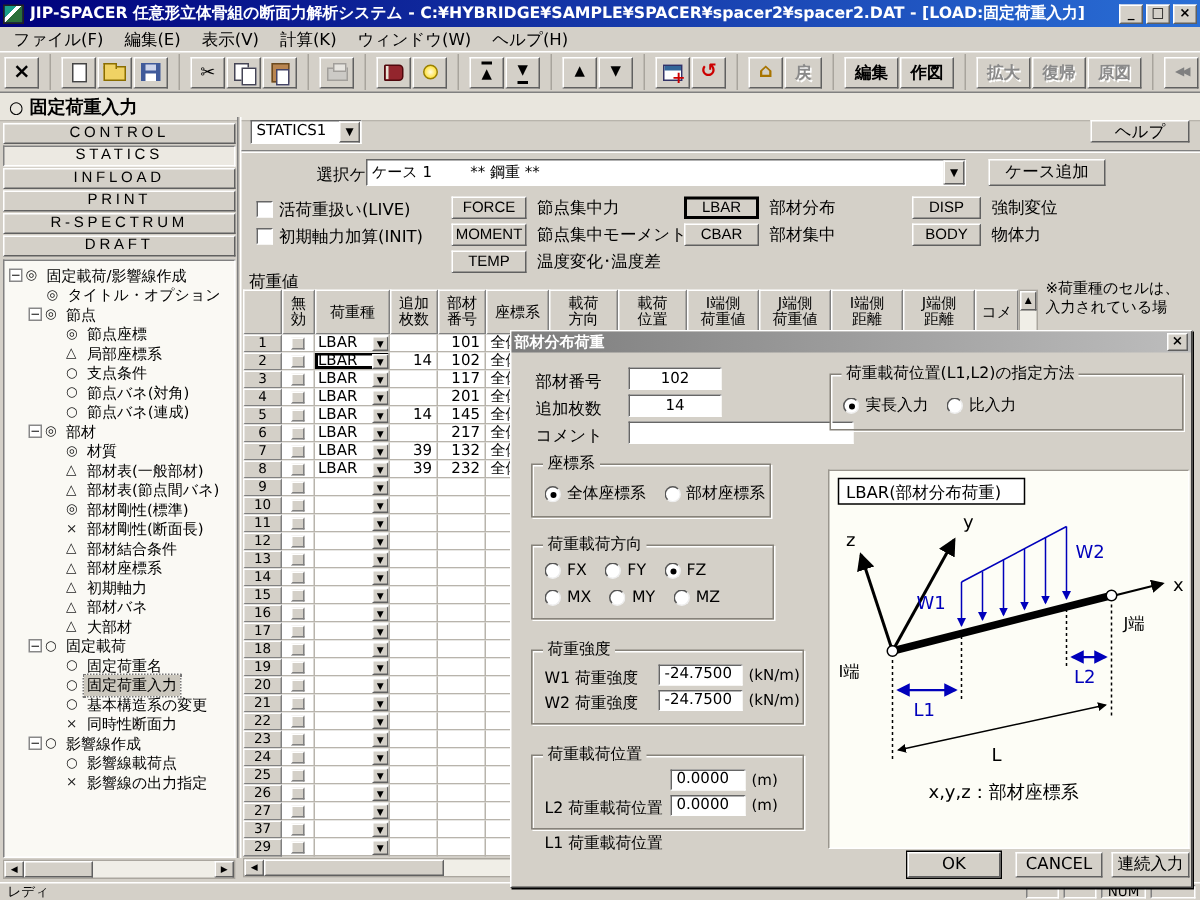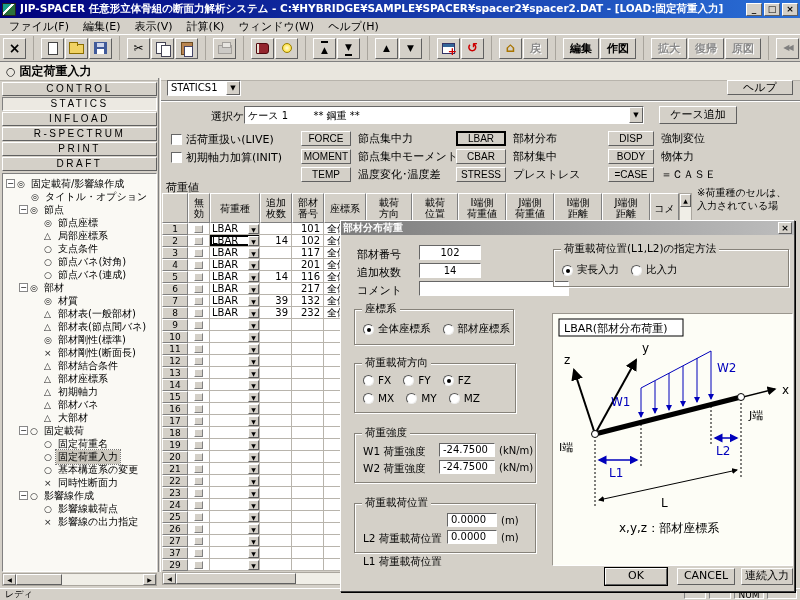--- a/index.html
+++ b/index.html
@@ -229,22 +229,22 @@
 
 <div class="pageband">
   <span class="pic">○</span>
   <span>固定荷重入力</span>
 </div>
 
 <div class="sidebar-nav">
     <div class="navbtn">CONTROL</div>
     <div class="navbtn active">STATICS</div>
     <div class="navbtn">INFLOAD</div>
+    <div class="navbtn">PRINT</div>
     <div class="navbtn">R-SPECTRUM</div>
-    <div class="navbtn">PRINT</div>
     <div class="navbtn">DRAFT</div>
   </div>
 <div class="tree">
     <div class="titem" style="padding-left: 3px;">
       <span class="texp">−</span>
       <span class="tico">◎</span>
       <span class="tlab">固定載荷/影響線作成</span>
     </div>
     <div class="titem" style="padding-left: 16px;">
       <span class="tspace"></span>
@@ -424,37 +424,29 @@
     </div>
   <div class="lgcol" style="left:295px;">
       <div class="lgrow">
         <div class="lgbtn def" style="width: 50px;">LBAR</div>
         <span class="lglab">部材分布</span>
       </div>
       <div class="lgrow">
         <div class="lgbtn" style="width: 50px;">CBAR</div>
         <span class="lglab">部材集中</span>
       </div>
-      <div class="lgrow">
-        <div class="lgbtn" style="width: 50px;">STRESS</div>
-        <span class="lglab">プレストレス</span>
-      </div>
     </div>
   <div class="lgcol" style="left:447px;">
       <div class="lgrow">
         <div class="lgbtn" style="width: 46px;">DISP</div>
         <span class="lglab">強制変位</span>
       </div>
       <div class="lgrow">
         <div class="lgbtn" style="width: 46px;">BODY</div>
         <span class="lglab">物体力</span>
-      </div>
-      <div class="lgrow">
-        <div class="lgbtn" style="width: 46px;">=CASE</div>
-        <span class="lglab">＝ＣＡＳＥ</span>
       </div>
     </div>
 
   <span class="flabel" style="left:5px;top:102px;">荷重値</span>
   <div class="note">※荷重種のセルは、
  入力されている場</div>
 
   <div class="grid">
     <div class="ghead">
         <div class="hcell" style="width: 26px;"></div>
@@ -564,21 +556,21 @@
         <div class="grow">
           <div class="ncell" style="width: 26px;">5</div>
           <div class="dcell" style="width: 22px;">
             <span class="mukobox"></span>
           </div>
           <div class="dcell c-type" style="width: 50px;">
             <span>LBAR</span>
             <span class="darr">▼</span>
           </div>
           <div class="dcell ar" style="width: 32px;">14</div>
-          <div class="dcell ar" style="width: 32px;">116</div>
+          <div class="dcell ar" style="width: 32px;">145</div>
           <div class="dcell al" style="width: 42px;">全体</div>
           <div class="dcell al" style="width: 46px;"></div>
           <div class="dcell al" style="width: 46px;"></div>
           <div class="dcell al" style="width: 48px;"></div>
           <div class="dcell al" style="width: 48px;"></div>
           <div class="dcell al" style="width: 48px;"></div>
           <div class="dcell al" style="width: 48px;"></div>
           <div class="dcell al" style="width: 29px;"></div>
         </div>
         <div class="grow">

